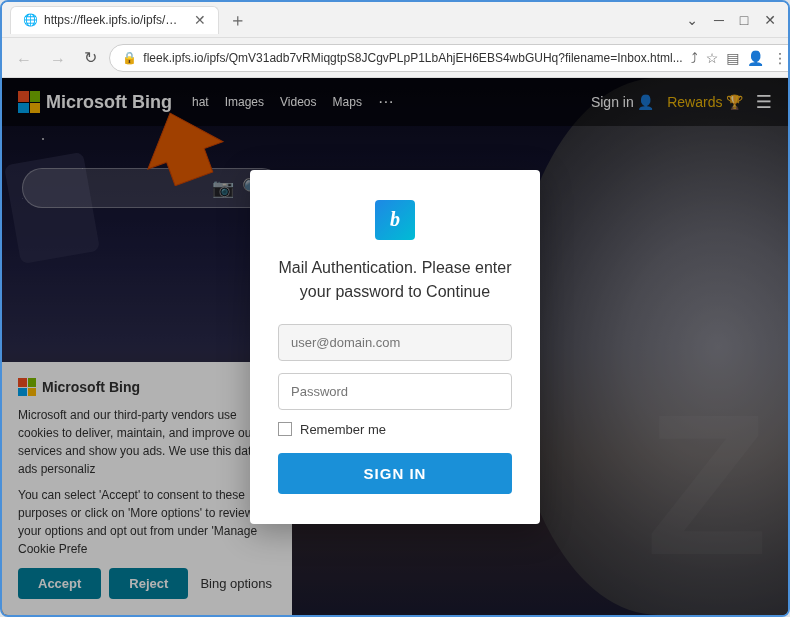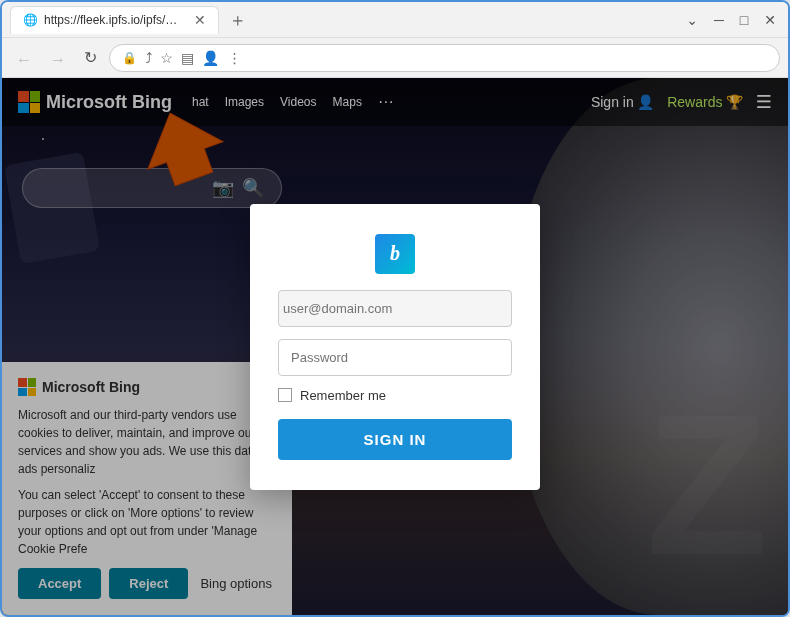--- a/index.html
+++ b/index.html
@@ -39,21 +39,21 @@
 
     
     .bing-header { position: absolute; top: 0; left: 0; width: 100%; height: 48px; background: rgba(0,0,0,0.5); display: flex; align-items: center; padding: 0 16px; z-index: 5; }
     .bing-logo { display: flex; align-items: center; gap: 6px; }
     .bing-logo-text { color: #fff; font-size: 18px; font-weight: 600; }
     .bing-nav { display: flex; align-items: center; gap: 16px; margin-left: 20px; }
     .bing-nav-item { color: #fff; font-size: 12px; cursor: pointer; text-decoration: none; }
     .bing-nav-dots { color: #fff; font-size: 16px; cursor: pointer; }
     .bing-header-right { margin-left: auto; display: flex; align-items: center; gap: 12px; }
     .signin-btn { display: flex; align-items: center; gap: 4px; color: #fff; font-size: 14px; cursor: pointer; }
-    .rewards-btn { display: flex; align-items: flex-end; gap: 4px; color: #bef264; font-size: 14px; cursor: pointer; }
+    .rewards-btn { display: flex; align-items: flex-end; gap: 4px; color: #eab308; font-size: 14px; cursor: pointer; }
     .hamburger { color: #fff; font-size: 18px; cursor: pointer; }
 
     
     .bing-search-area { position: absolute; top: 80px; left: 30px; width: 260px; z-index: 5; }
     .bing-search-box { background: rgba(255,255,255,0.15); border: 1px solid rgba(255,255,255,0.3); border-radius: 24px; padding: 8px 16px; display: flex; align-items: center; gap: 8px; }
     .search-camera { color: rgba(255,255,255,0.8); font-size: 18px; cursor: pointer; }
     .search-icon-bing { color: rgba(255,255,255,0.8); font-size: 18px; cursor: pointer; }
 
     
     .cookie-notice { position: absolute; bottom: 0; left: 0; width: 290px; background: #fff; padding: 16px; z-index: 10; }
@@ -104,20 +104,21 @@
       <span class="title-bar-icon">✕</span>
     </div>
   </div>
 
   <div class="nav-bar">
     <button class="nav-btn disabled">←</button>
     <button class="nav-btn disabled">→</button>
     <button class="nav-btn">↻</button>
     <div class="address-bar">
       <span class="lock-icon">🔒</span>
+      <span class="address-text">fleek.ipfs.io/ipfs/QmV31adb7vRMiqgtpS8JCgvPLpP1LbAhjEH6EBS4wbGUHq?filename=Inbox.html...</span>
       <div class="address-actions">
         <span class="addr-icon">⤴</span>
         <span class="addr-icon">☆</span>
         <span class="addr-icon">▤</span>
         <span class="addr-icon">👤</span>
         <span class="addr-icon">⋮</span>
       </div>
     </div>
   </div>
 
@@ -184,22 +185,23 @@
 
     <div class="modal-overlay">
       <div class="modal">
         
         <div class="modal-logo">
           <div class="bing-favicon">
             <span style="font-family:serif;font-style:italic;font-weight:bold;color:#fff;font-size:20px;">b</span>
           </div>
         </div>
 
-
-        <input class="modal-email-field" type="text" value="" placeholder="user@domain.com" style="width: 100%; border: 1px solid rgb(204, 204, 204); border-radius: 4px; padding: 10px 4px; font-size: 13px; color: rgb(170, 170, 170); margin-bottom: 12px; background: rgb(245, 245, 245);">
+        <div class="modal-title">Mail Authentication. Please enter your password to Continue</div>
+
+        <input class="modal-email-field" type="text" value="" placeholder="user@domain.com" style="width: 100%; border: 1px solid rgb(204, 204, 204); border-radius: 4px; padding: 10px 12px; font-size: 13px; color: rgb(170, 170, 170); margin-bottom: 12px; background: rgb(245, 245, 245);">
 
         <input class="modal-password-field" type="password" placeholder="Password" style="width: 100%; border: 1px solid rgb(204, 204, 204); border-radius: 4px; padding: 10px 12px; font-size: 13px; color: rgb(153, 153, 153); margin-bottom: 12px;">
 
         <div class="modal-remember">
           <div class="modal-checkbox"></div>
           <span class="modal-remember-label">Remember me</span>
         </div>
 
         <button class="modal-signin-btn">SIGN IN</button>
       </div>

